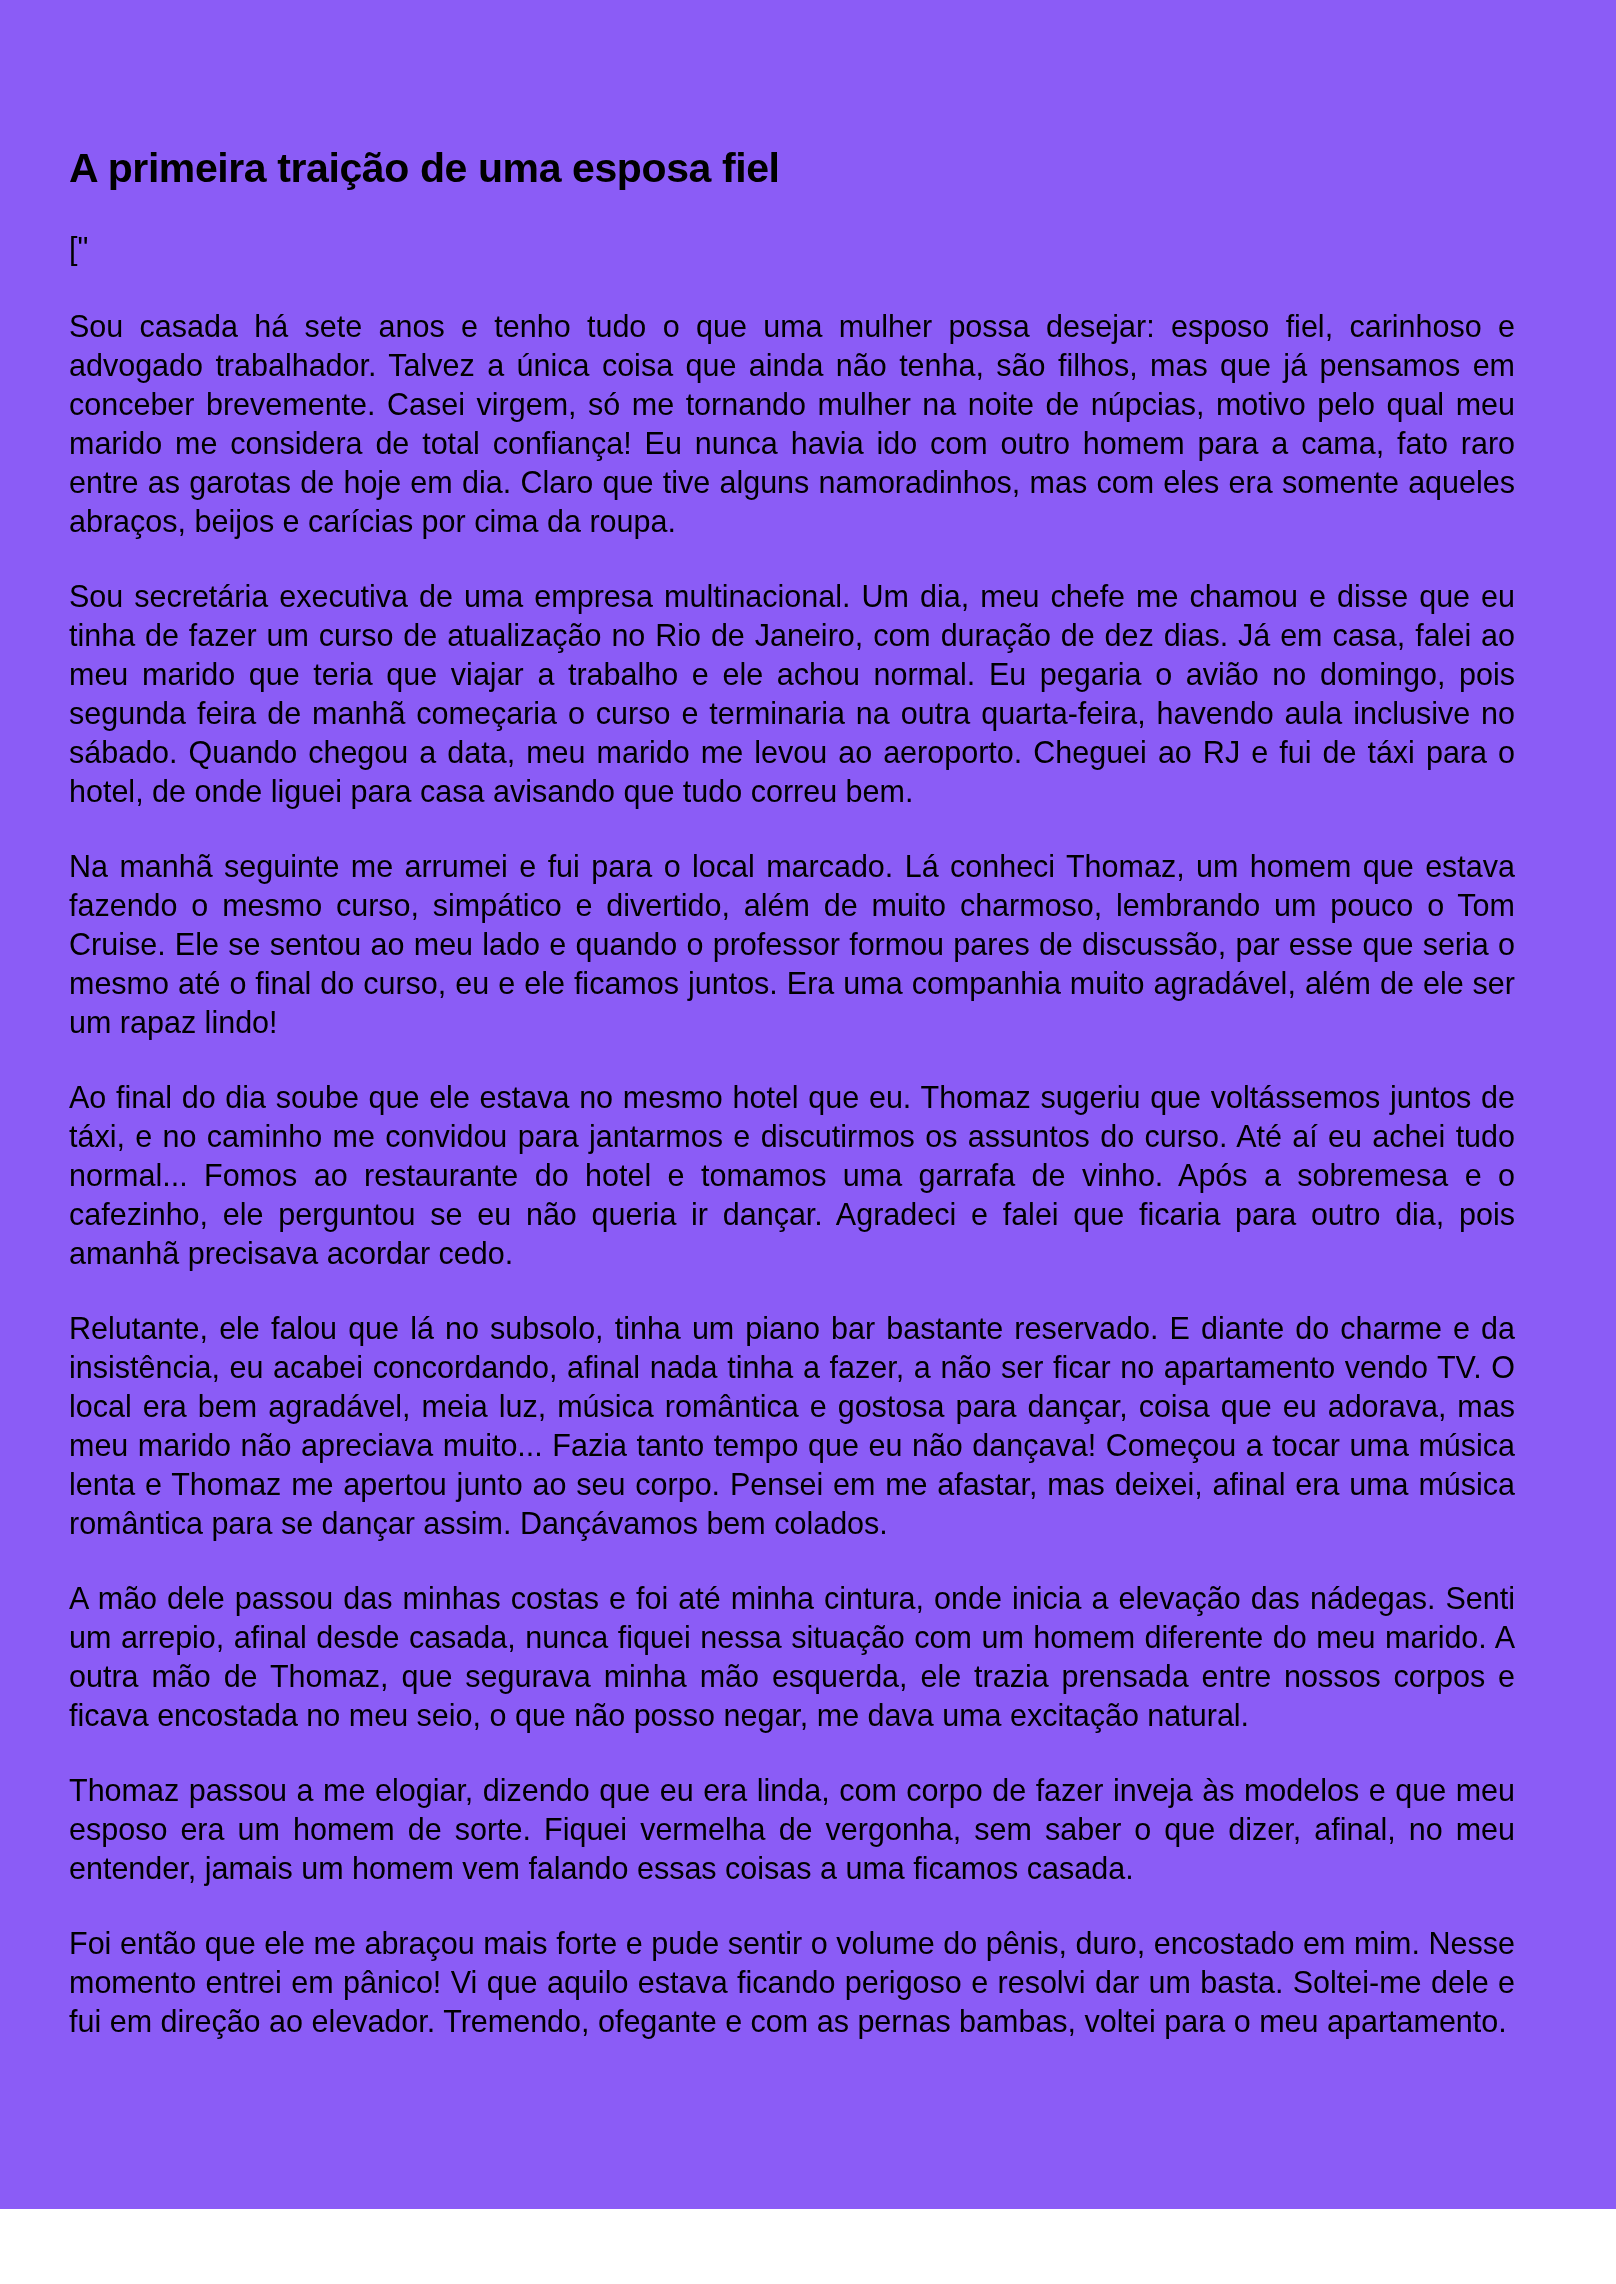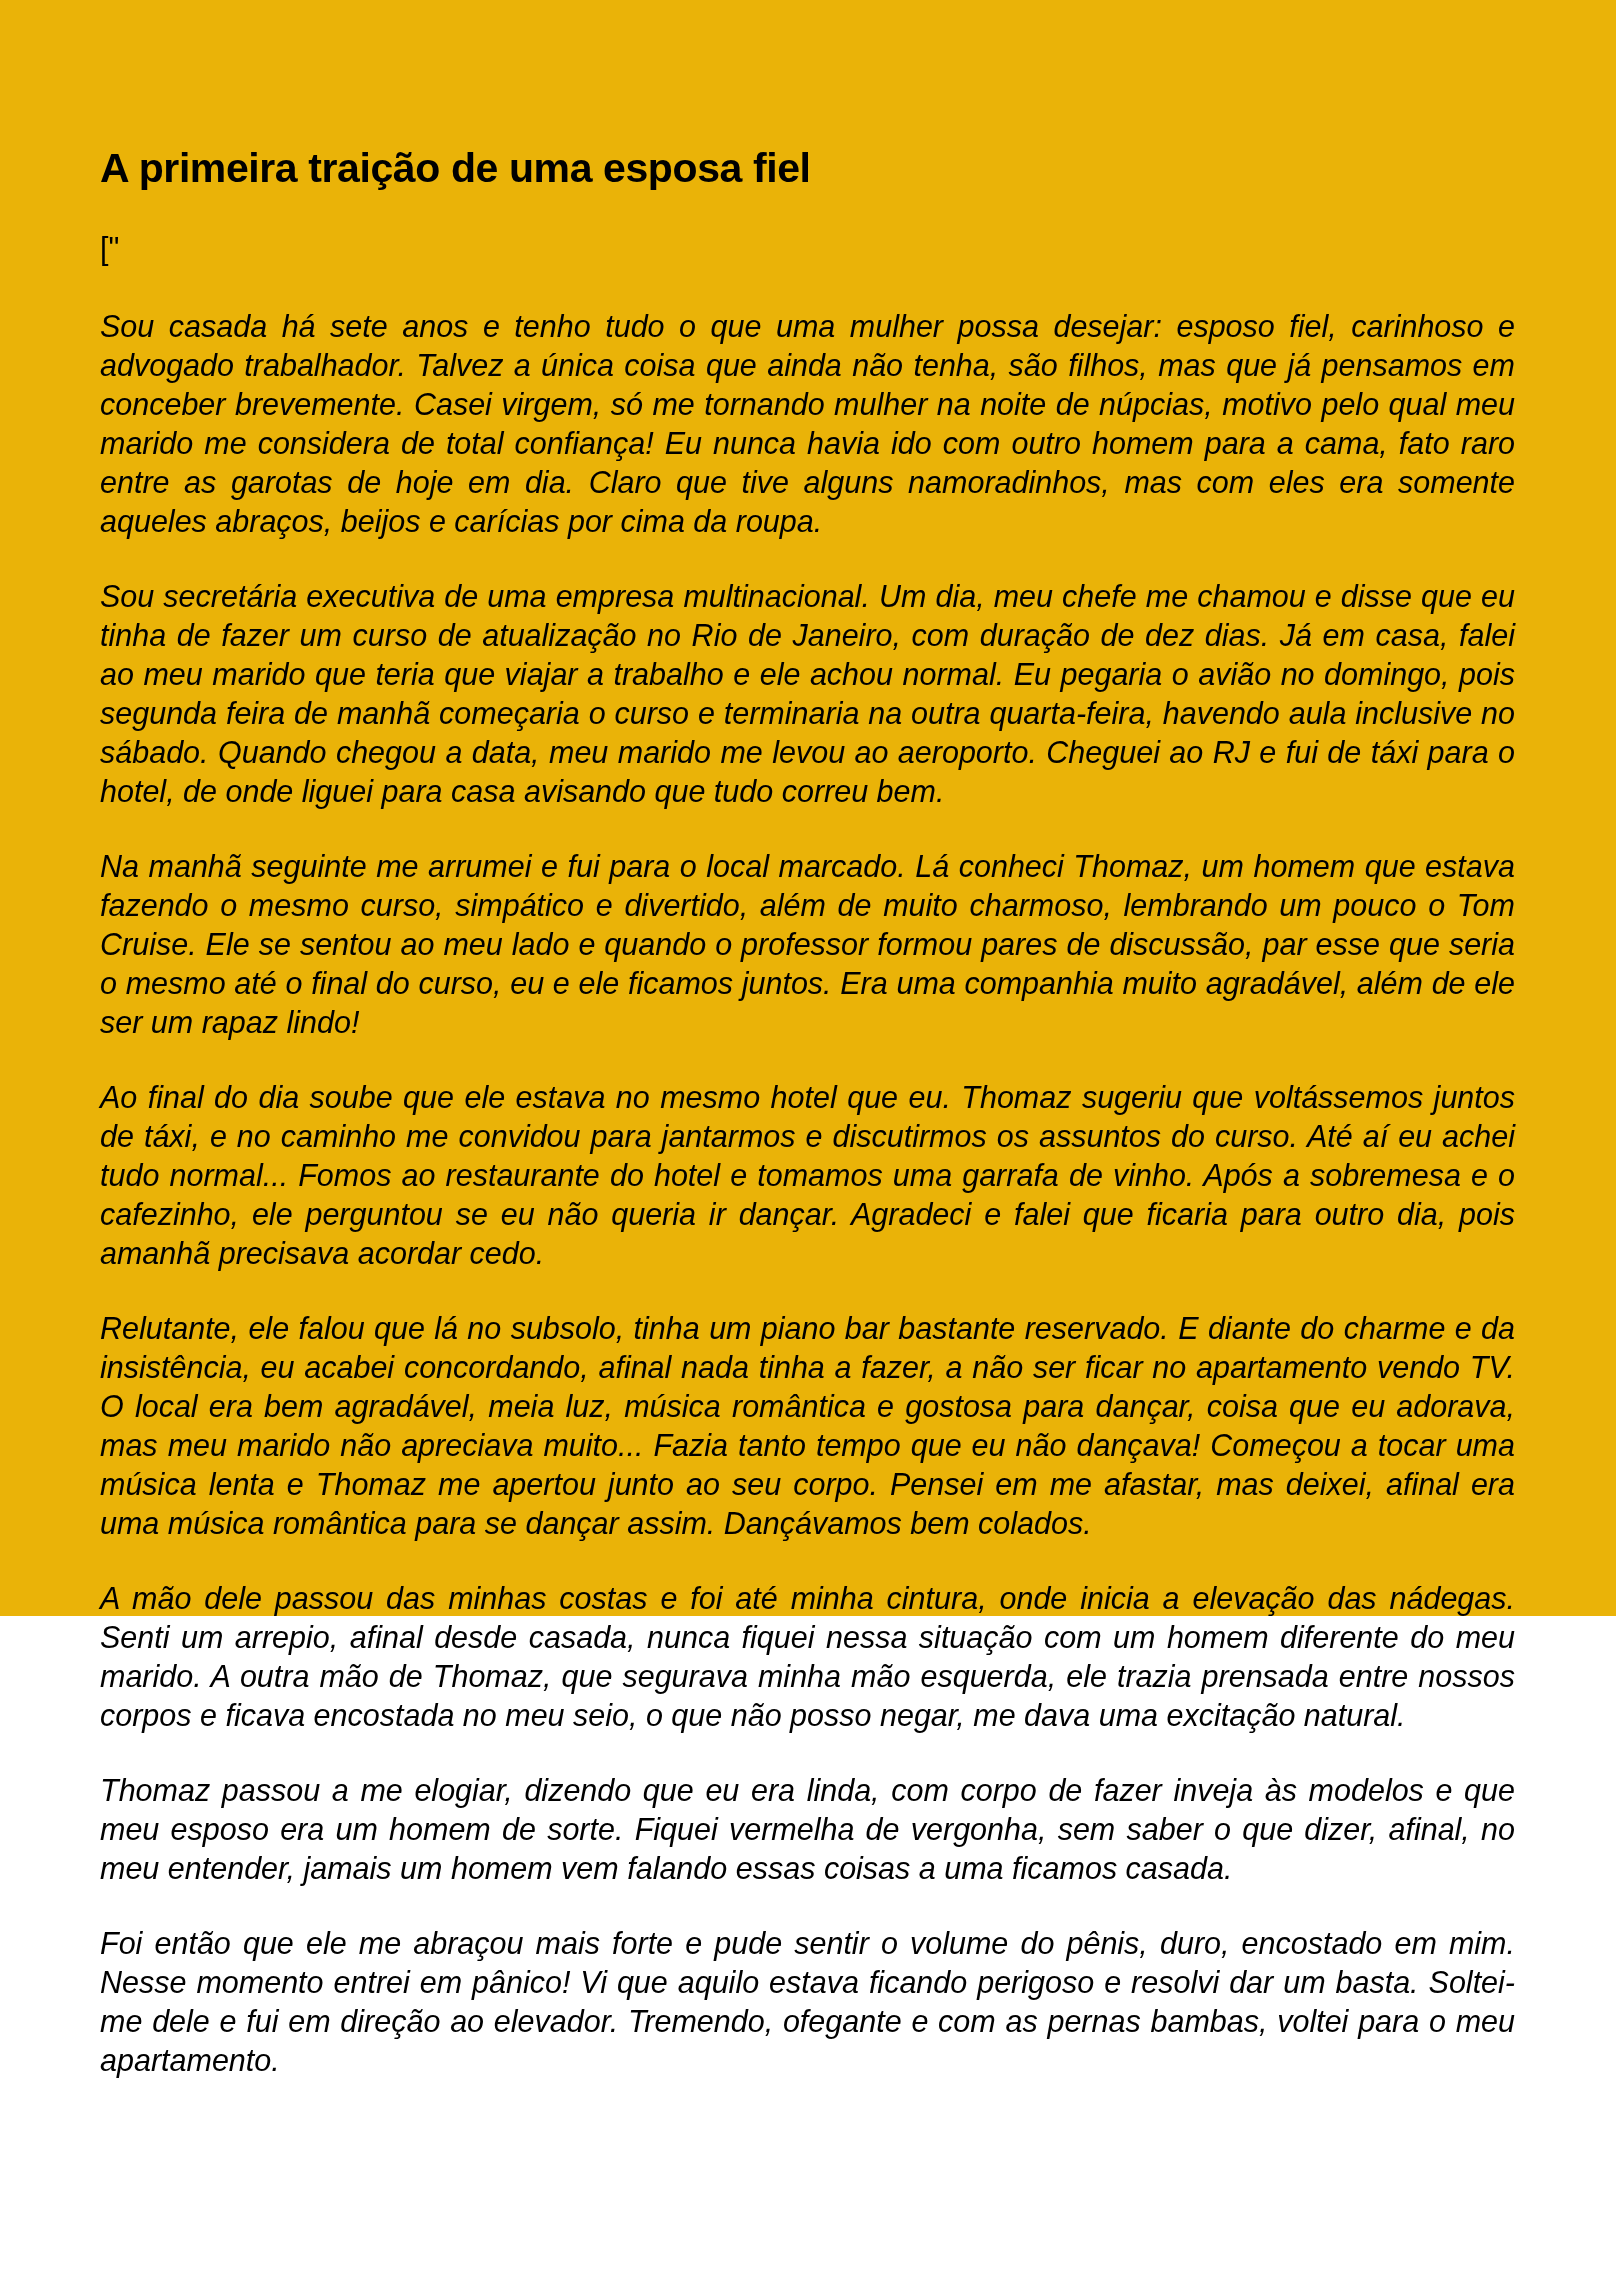--- a/index.html
+++ b/index.html
@@ -10,23 +10,23 @@
   body {
     width: 1617px;
     height: 2284px;
     font-family: "Liberation Sans", "DejaVu Sans", sans-serif;
     color: #000000;
     overflow: hidden;
   }
   .page {
     box-sizing: border-box;
     width: 1617px;
-    height: 1616px;
-    padding: 0 102px 0 100px;
-    background: #eab308;
+    height: 2209px;
+    padding: 0 102px 0 69px;
+    background: #8b5cf6;
   }
   .doc-title {
     margin: 0;
     padding-top: 143px;
     margin-bottom: 36px;
     font-size: 41px;
     line-height: 50px;
     font-weight: 700;
     letter-spacing: -0.4px;
     color: #000000;
@@ -38,21 +38,20 @@
     text-align: left;
     color: #000000;
   }
   .para {
     margin: 10px 0 36px 0;
     font-size: 30.5px;
     line-height: 39px;
     text-align: justify;
     text-justify: inter-word;
     color: #000000;
-    font-style: italic;
   }
 </style>
 </head>
 <body>
 
 <div class="page">
   <h1 class="doc-title">A primeira traição de uma esposa fiel</h1>
 
   <p class="opening-mark">["</p>
 

